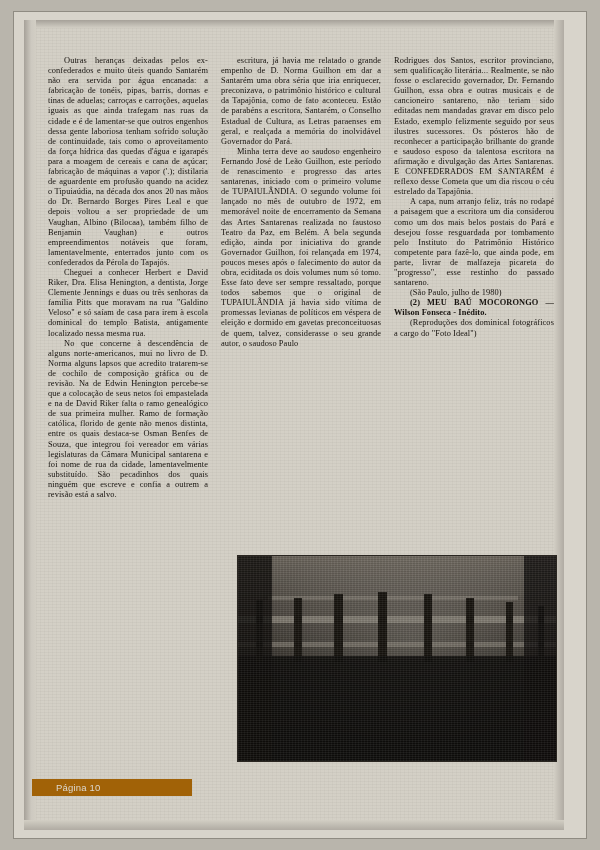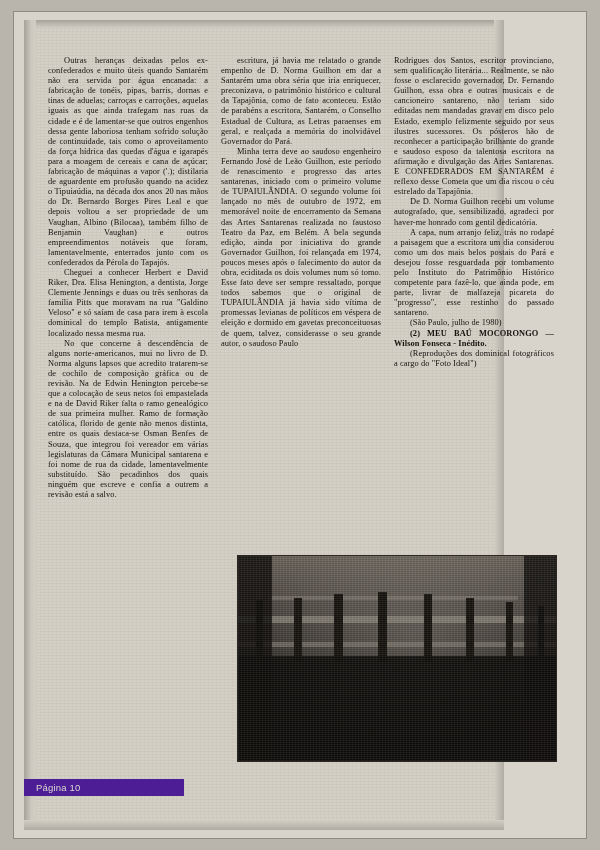--- a/index.html
+++ b/index.html
@@ -20,21 +20,21 @@
     width: 572px;
     height: 826px;
     background: #d8d4cb;
     box-shadow: 0 0 0 1px #8f8b82;
     overflow: hidden;
   }
   .page-inner {
     position: absolute;
     left: 10px;
     top: 8px;
-    width: 480px;
+    width: 540px;
     height: 810px;
     background: #d2cec4;
   }
   
   .grain {
     position: absolute;
     inset: 0;
     background:
       repeating-linear-gradient(0deg, rgba(0,0,0,0.025) 0px, rgba(0,0,0,0.025) 1px, rgba(255,255,255,0.02) 1px, rgba(255,255,255,0.02) 3px),
       repeating-linear-gradient(90deg, rgba(0,0,0,0.018) 0px, rgba(0,0,0,0.018) 1px, rgba(255,255,255,0.015) 1px, rgba(255,255,255,0.015) 4px);
@@ -119,31 +119,31 @@
   .photo .grainy {
     position: absolute;
     inset: 0;
     background:
       repeating-linear-gradient(0deg, rgba(255,255,255,0.05) 0px, rgba(255,255,255,0.05) 1px, rgba(0,0,0,0.06) 1px, rgba(0,0,0,0.06) 2px),
       repeating-linear-gradient(90deg, rgba(255,255,255,0.035) 0px, rgba(255,255,255,0.035) 1px, rgba(0,0,0,0.05) 1px, rgba(0,0,0,0.05) 3px);
     pointer-events: none;
   }
   .footer {
     position: absolute;
-    left: 0;
+    left: 8px;
     bottom: 34px;
     width: 160px;
     height: 17px;
-    background: #4c1d95;
+    background: #a16207;
     color: #ddd9d1;
     font-size: 9.5px;
     font-family: "Liberation Sans", sans-serif;
     display: flex;
     align-items: center;
-    padding-left: 12px;
+    padding-left: 24px;
     box-sizing: border-box;
     letter-spacing: 0.02em;
   }
   .edge-left {
     position: absolute;
     left: 0; top: 0; bottom: 0; width: 12px;
     background: linear-gradient(90deg, #a6a199 0%, #cdc9c0 60%, #d2cec4 100%);
   }
   .edge-top {
     position: absolute;
@@ -180,21 +180,20 @@
         <p>No que concerne à descendência de alguns norte-americanos, mui no livro de D. Norma alguns lapsos que acredito tratarem-se de cochilo de composição gráfica ou de revisão. Na de Edwin Henington percebe-se que a colocação de seus netos foi empastelada e na de David Riker falta o ramo genealógico de sua primeira mulher. Ramo de formação católica, florido de gente não menos distinta, entre os quais destaca-se Osman Benfes de Souza, que integrou foi vereador em várias legislaturas da Câmara Municipal santarena e foi nome de rua da cidade, lamentavelmente substituído. São pecadinhos dos quais ninguém que escreve e confia a outrem a revisão está a salvo.</p>
       </div>
 
       <div class="col">
         <p>escritura, já havia me relatado o grande empenho de D. Norma Guilhon em dar a Santarém uma obra séria que iria enriquecer, preconizava, o patrimônio histórico e cultural da Tapajônia, como de fato aconteceu. Estão de parabéns a escritora, Santarém, o Conselho Estadual de Cultura, as Letras paraenses em geral, e realçada a memória do inolvidável Governador do Pará.</p>
         <p>Minha terra deve ao saudoso engenheiro Fernando José de Leão Guilhon, este período de renascimento e progresso das artes santarenas, iniciado com o primeiro volume de TUPAIULÂNDIA. O segundo volume foi lançado no mês de outubro de 1972, em memorável noite de encerramento da Semana das Artes Santarenas realizada no faustoso Teatro da Paz, em Belém. A bela segunda edição, ainda por iniciativa do grande Governador Guilhon, foi relançada em 1974, poucos meses após o falecimento do autor da obra, eciditada os dois volumes num só tomo. Esse fato deve ser sempre ressaltado, porque todos sabemos que o original de TUPAIULÂNDIA já havia sido vítima de promessas levianas de políticos em véspera de eleição e dormido em gavetas preconceituosas de quem, talvez, considerasse o seu grande autor, o saudoso Paulo</p>
       </div>
 
       <div class="col">
         <p class="noind">Rodrigues dos Santos, escritor provinciano, sem qualificação literária... Realmente, se não fosse o esclarecido governador, Dr. Fernando Guilhon, essa obra e outras musicais e de cancioneiro santareno, não teriam sido editadas nem mandadas gravar em disco pelo Estado, exemplo felizmente seguido por seus ilustres sucessores. Os pósteros hão de reconhecer a participação brilhante do grande e saudoso esposo da talentosa escritora na afirmação e divulgação das Artes Santarenas. E CONFEDERADOS EM SANTARÉM é reflexo desse Cometa que um dia riscou o céu estrelado da Tapajônia.</p>
-        <p>De D. Norma Guilhon recebi um volume autografado, que, sensibilizado, agradeci por haver-me honrado com gentil dedicatória.</p>
         <p>A capa, num arranjo feliz, trás no rodapé a paisagem que a escritora um dia considerou como um dos mais belos postais do Pará e desejou fosse resguardada por tombamento pelo Instituto do Patrimônio Histórico competente para fazê-lo, que ainda pode, em parte, livrar de malfazeja picareta do "progresso", esse restinho do passado santareno.</p>
         <p class="right">(São Paulo, julho de 1980)</p>
         <p class="b">(2) MEU BAÚ MOCORONGO — Wilson Fonseca - Inédito.</p>
         <p>(Reproduções dos dominical fotográficos a cargo do "Foto Ideal")</p>
       </div>
 
     </div>
 
     <div class="photo">
       <div class="sky"></div>

